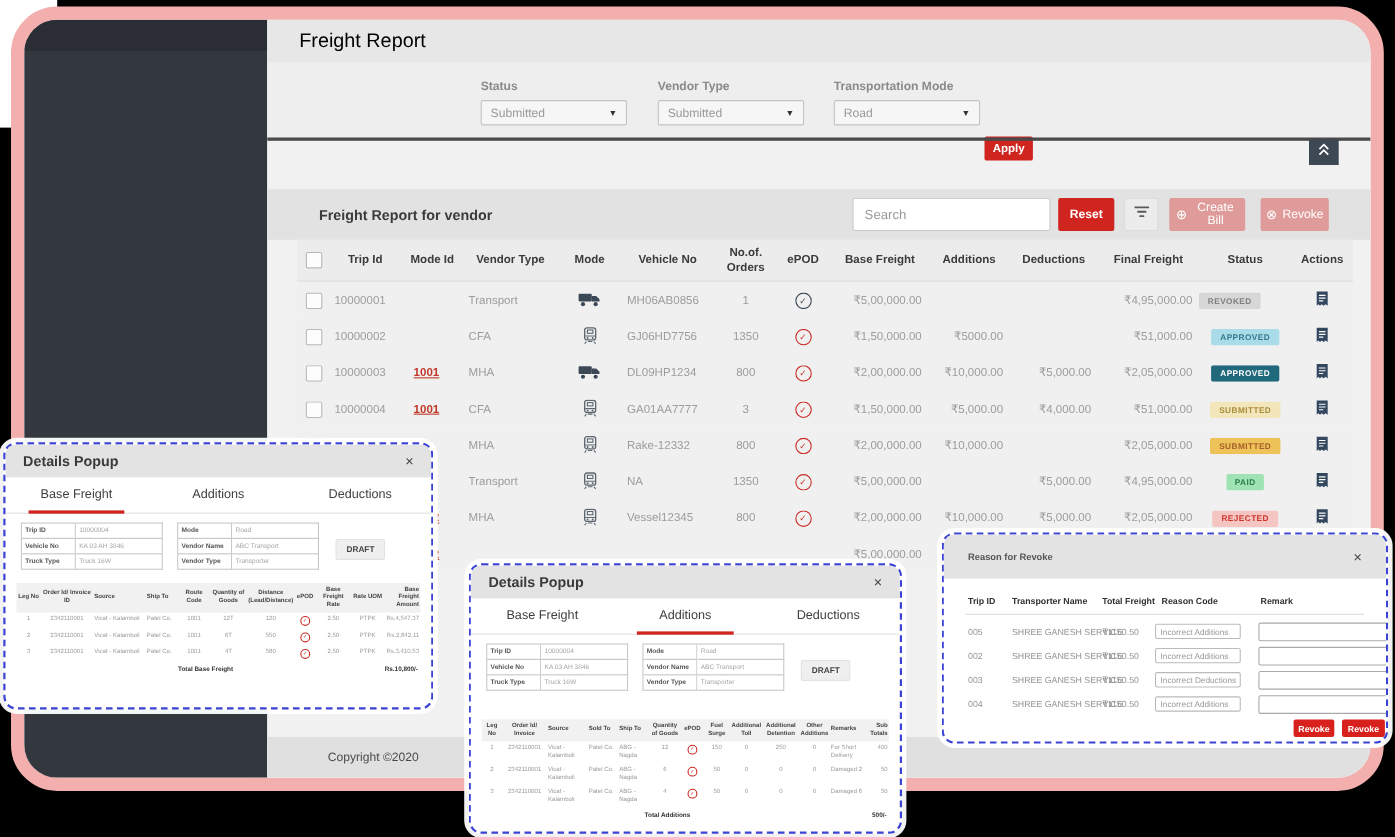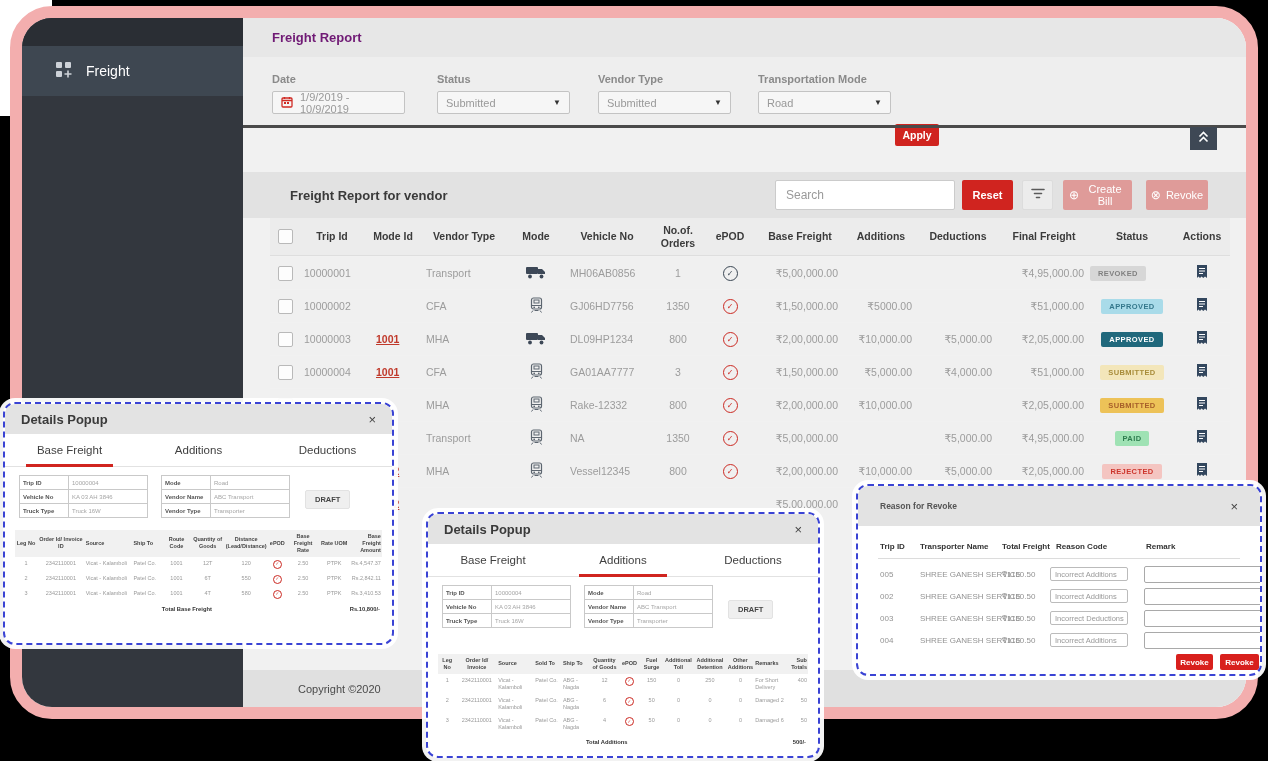--- a/index.html
+++ b/index.html
@@ -11,21 +11,21 @@
   
   .sidebar{position:absolute;left:0;top:0;width:221px;height:689px;background:#33373e;}
   .sidebar-topstrip{position:absolute;left:0;top:0;width:100%;height:28px;background:#2a2e34;}
   .side-item{position:absolute;left:0;top:28px;width:100%;height:50px;background:#3e4751;
              display:flex;align-items:center;padding-left:33px;box-sizing:border-box;gap:14px;
              color:#fff;font-size:14px;cursor:pointer;}
   
   .main{position:absolute;left:221px;top:0;width:1003px;height:689px;background:#f1f1f1;}
   .page-header{position:absolute;left:0;top:0;width:100%;height:39px;background:#e7e7e7;
                display:flex;align-items:center;padding-left:29px;box-sizing:border-box;
-               font-size:13px;font-weight:700;color:#701a75;}
+               font-size:18px;font-weight:400;color:#000000;}
   .filter-bar{position:absolute;left:0;top:39px;width:100%;height:68px;background:#eeeeee;}
   .fgroup-filter{position:absolute;top:16px;width:133px;}
   .flabel{font-size:11px;font-weight:700;color:#8a8a8a;margin-bottom:6px;}
   .fbox{height:23px;border:1px solid #c3c3c3;border-radius:2px;background:#f6f6f6;
         display:flex;align-items:center;padding:0 8px;font-size:11px;color:#999;gap:7px;
         justify-content:flex-start;position:relative;box-sizing:border-box;cursor:pointer;}
   .caret{position:absolute;right:8px;font-size:8px;color:#333;}
   .apply-btn{position:absolute;top:33px;width:44px;height:22px;background:#d0241f;color:#fff;
              font-size:10.5px;font-weight:700;border:none;border-radius:2px;display:flex;
              align-items:center;justify-content:center;cursor:pointer;}
@@ -117,51 +117,28 @@
 </head>
 <body>
 
 <div class="stage">
   <div class="corner-white"></div>
 
   <div class="frame">
 
     <div class="sidebar">
       <div class="sidebar-topstrip"></div>
-      <div class="side-item">
-        <span>
-          <svg width="17" height="17" viewBox="0 0 17 17">
-              <rect x="1" y="1" width="6" height="6" rx="1" fill="#cdd2d8"></rect>
-              <rect x="10" y="1" width="6" height="6" rx="1" fill="#cdd2d8"></rect>
-              <rect x="1" y="10" width="6" height="6" rx="1" fill="#cdd2d8"></rect>
-              <path d="M13 9.5v7M9.5 13h7" stroke="#cdd2d8" stroke-width="1.6"></path>
-            </svg>
-        </span>
-        <span>Freight</span>
-      </div>
     </div>
 
     <div class="main">
       <div class="page-header">
         <span>Freight Report</span>
       </div>
 
       <div class="filter-bar">
-        <div class="fgroup-filter" style="left:29px;">
-          <div class="flabel">Date</div>
-          <div class="fbox">
-            <span><svg width="12" height="12" viewBox="0 0 12 12">
-                  <rect x="1" y="2" width="10" height="9" rx="1" fill="none" stroke="#cf2b24" stroke-width="1.3"></rect>
-                  <path d="M1 4.5h10M3.5 1v2M8.5 1v2" stroke="#cf2b24" stroke-width="1.3"></path>
-                  <rect x="3" y="6" width="2" height="2" fill="#cf2b24"></rect>
-                  <rect x="6" y="6" width="2" height="2" fill="#cf2b24"></rect>
-                </svg></span>
-            <span>1/9/2019 - 10/9/2019</span>
-          </div>
-        </div>
         <div class="fgroup-filter" style="left:194px;">
           <div class="flabel">Status</div>
           <div class="fbox">
             <span>Submitted</span>
             <span class="caret">▼</span>
           </div>
         </div>
         <div class="fgroup-filter" style="left:355px;">
           <div class="flabel">Vendor Type</div>
           <div class="fbox">

